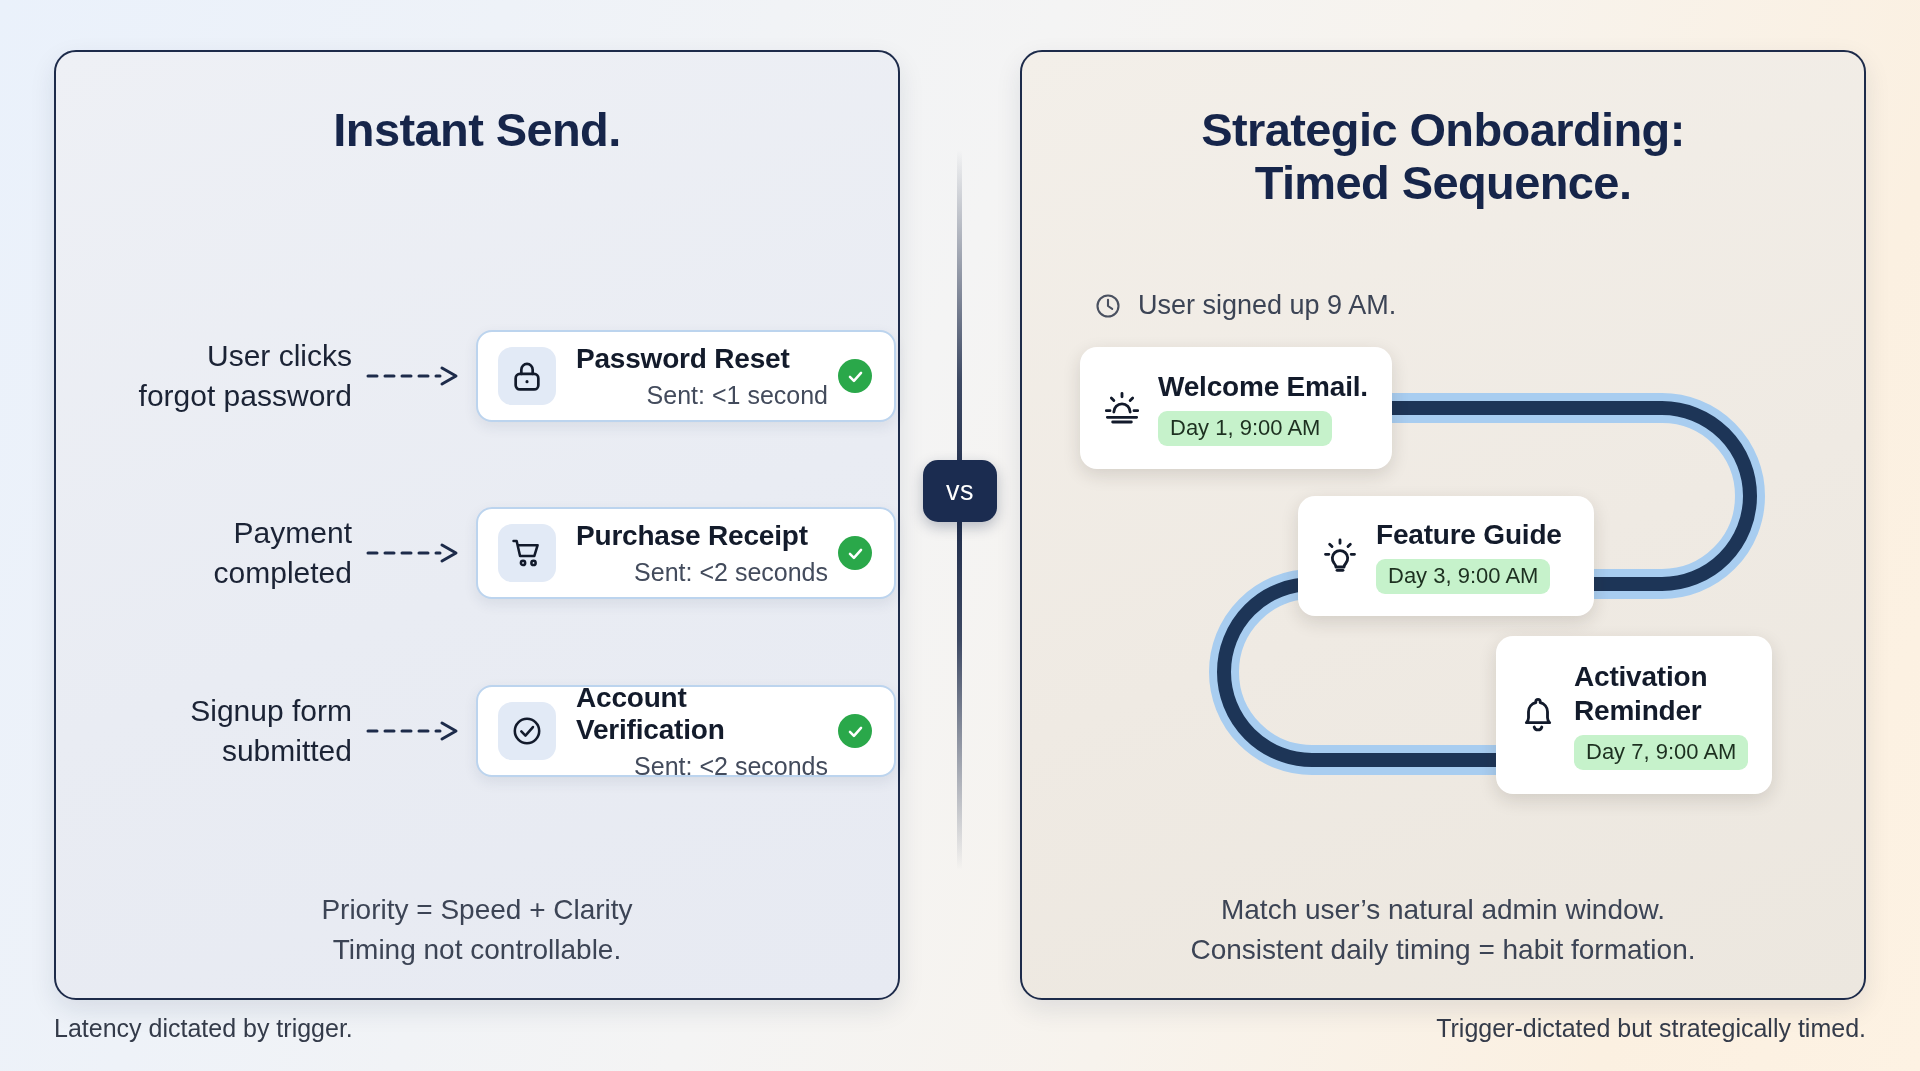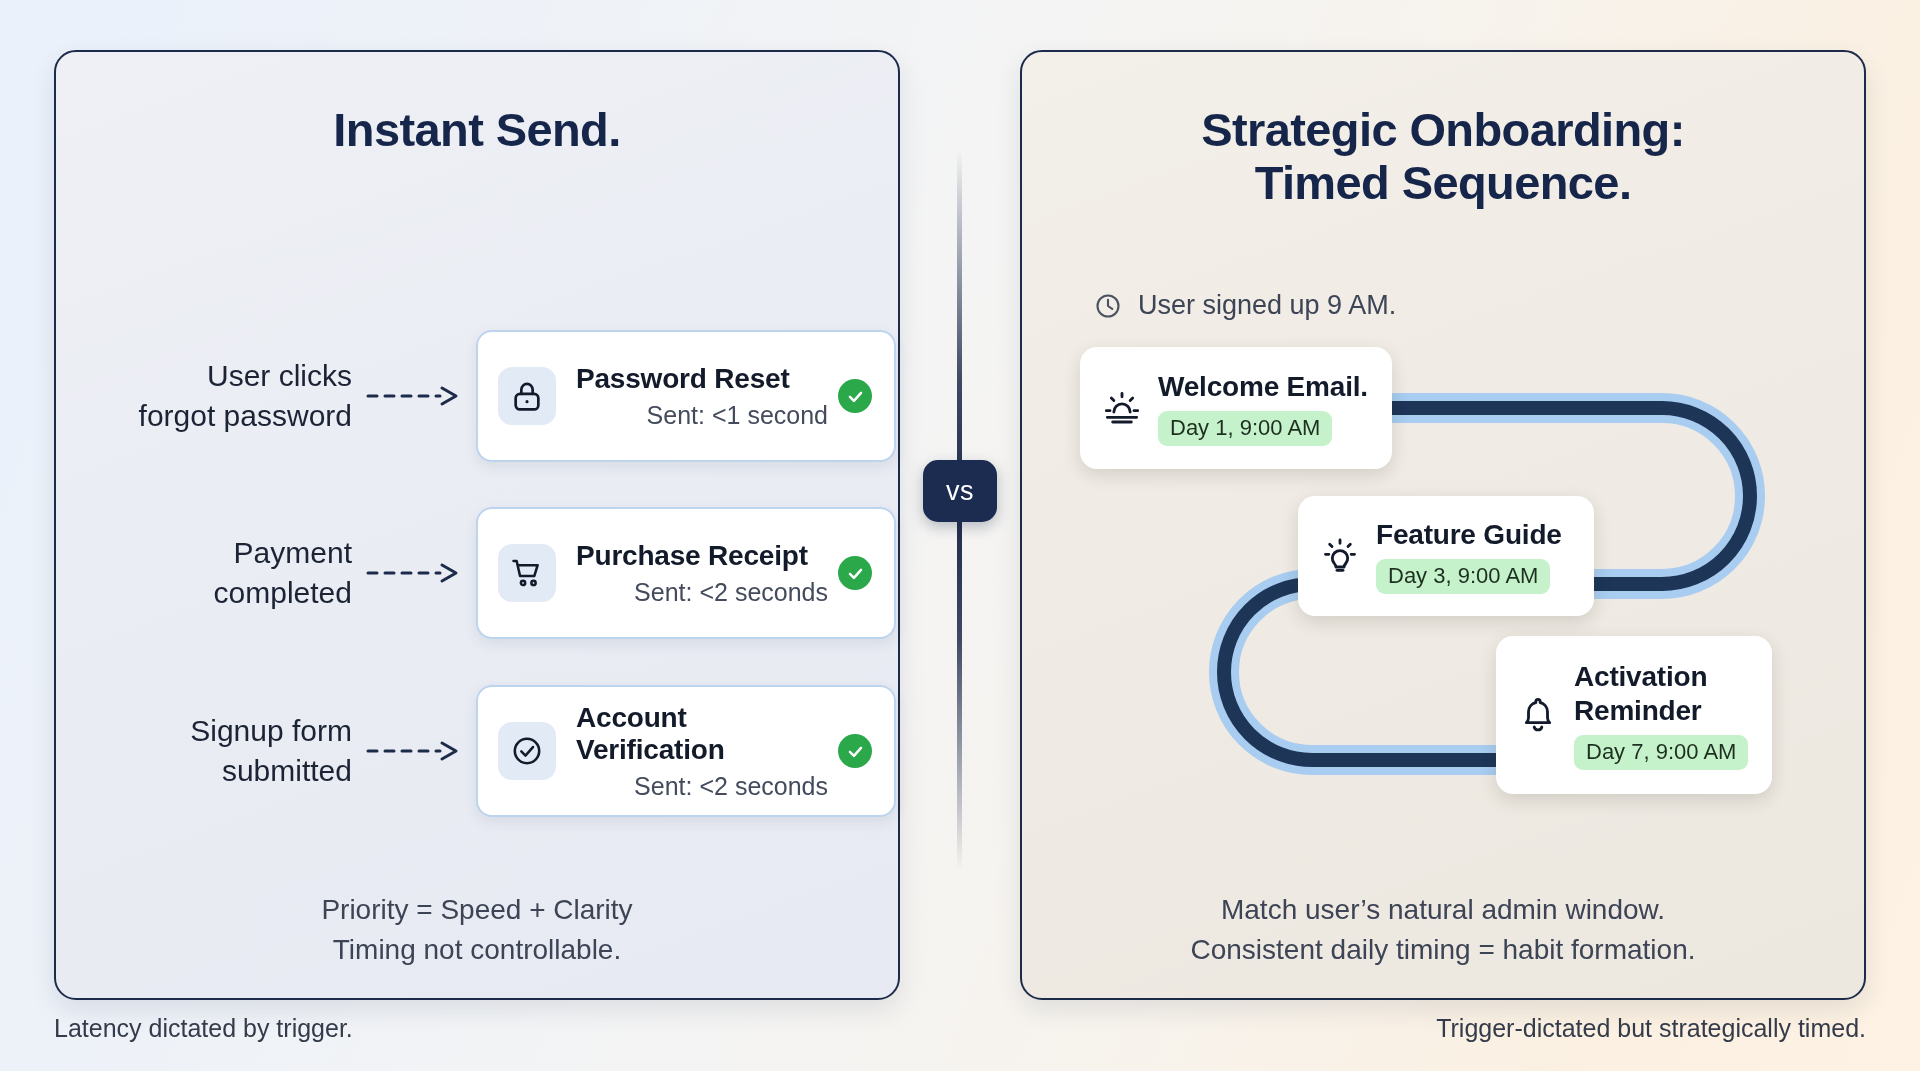--- a/index.html
+++ b/index.html
@@ -91,21 +91,21 @@
     margin-left: 14px;
     margin-right: 14px;
   }
 
   .ecard {
     position: relative;
     flex: 1;
     background: #ffffff;
     border: 2px solid #bcd4ee;
     border-radius: 16px;
-    height: 132px;
+    height: 92px;
     display: flex;
     align-items: center;
     padding: 0 22px 0 20px;
     box-shadow: 0 5px 14px rgba(30,50,90,.09);
   }
 
   .ecard-icon {
     width: 58px;
     height: 58px;
     border-radius: 14px;

